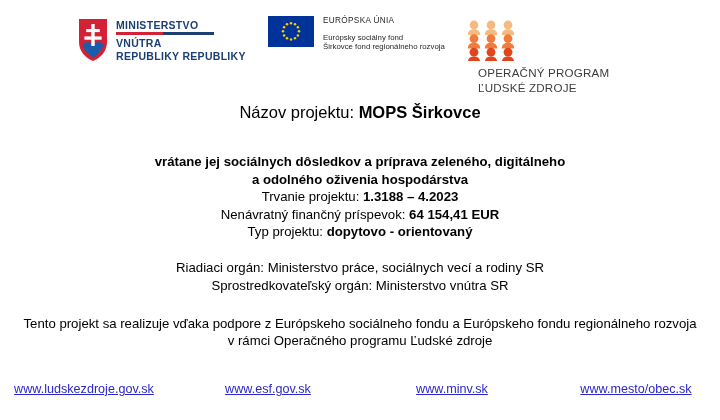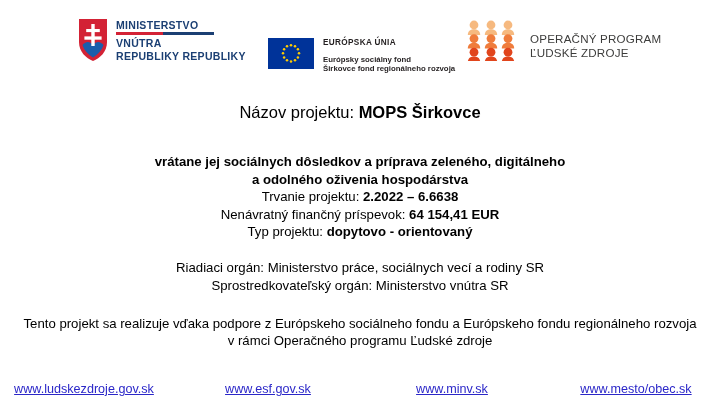--- a/index.html
+++ b/index.html
@@ -60,24 +60,23 @@
     background: linear-gradient(to right, #d32235 0 48%, #1b3f73 48% 100%);
   }
   .msvr-line2, .msvr-line3 {
     white-space: nowrap;
   }
 
   
   .logo-eu {
     position: absolute;
     left: 268px;
-    top: 38px;
+    top: 16px;
     display: flex;
     align-items: flex-start;
-    font-weight: bold;
   }
   .eu-flag {
     width: 46px;
     height: 31px;
     display: block;
     flex: 0 0 auto;
   }
   .eu-text {
     margin-left: 9px;
     color: #231f20;
@@ -94,21 +93,22 @@
     line-height: 9.4px;
     white-space: nowrap;
   }
 
   
   .logo-op {
     position: absolute;
     left: 466px;
     top: 19px;
     display: flex;
-    align-items: flex-end;
+    align-items: flex-start;
+    flex-direction: column;
   }
   .op-people {
     width: 52px;
     height: 42px;
     display: block;
     flex: 0 0 auto;
   }
   .op-text {
     margin-left: 12px;
     padding-top: 5px;
@@ -280,21 +280,21 @@
     <div>
       <b>vrátane jej sociálnych dôsledkov a príprava zeleného, digitálneho</b>
     </div>
     <div>
       <b>a odolného oživenia hospodárstva</b>
     </div>
   </div>
 
   <div class="facts-block">
     <div>
-      <span>Trvanie projektu: </span><b>2.2022 – 6.6638</b>
+      <span>Trvanie projektu: </span><b>1.3188 – 4.2023</b>
     </div>
     <div>
       <span>Nenávratný finančný príspevok: </span><b>64 154,41 EUR</b>
     </div>
     <div>
       <span>Typ projektu: </span><b>dopytovo - orientovaný</b>
     </div>
   </div>
 
   <div class="authorities-block">

